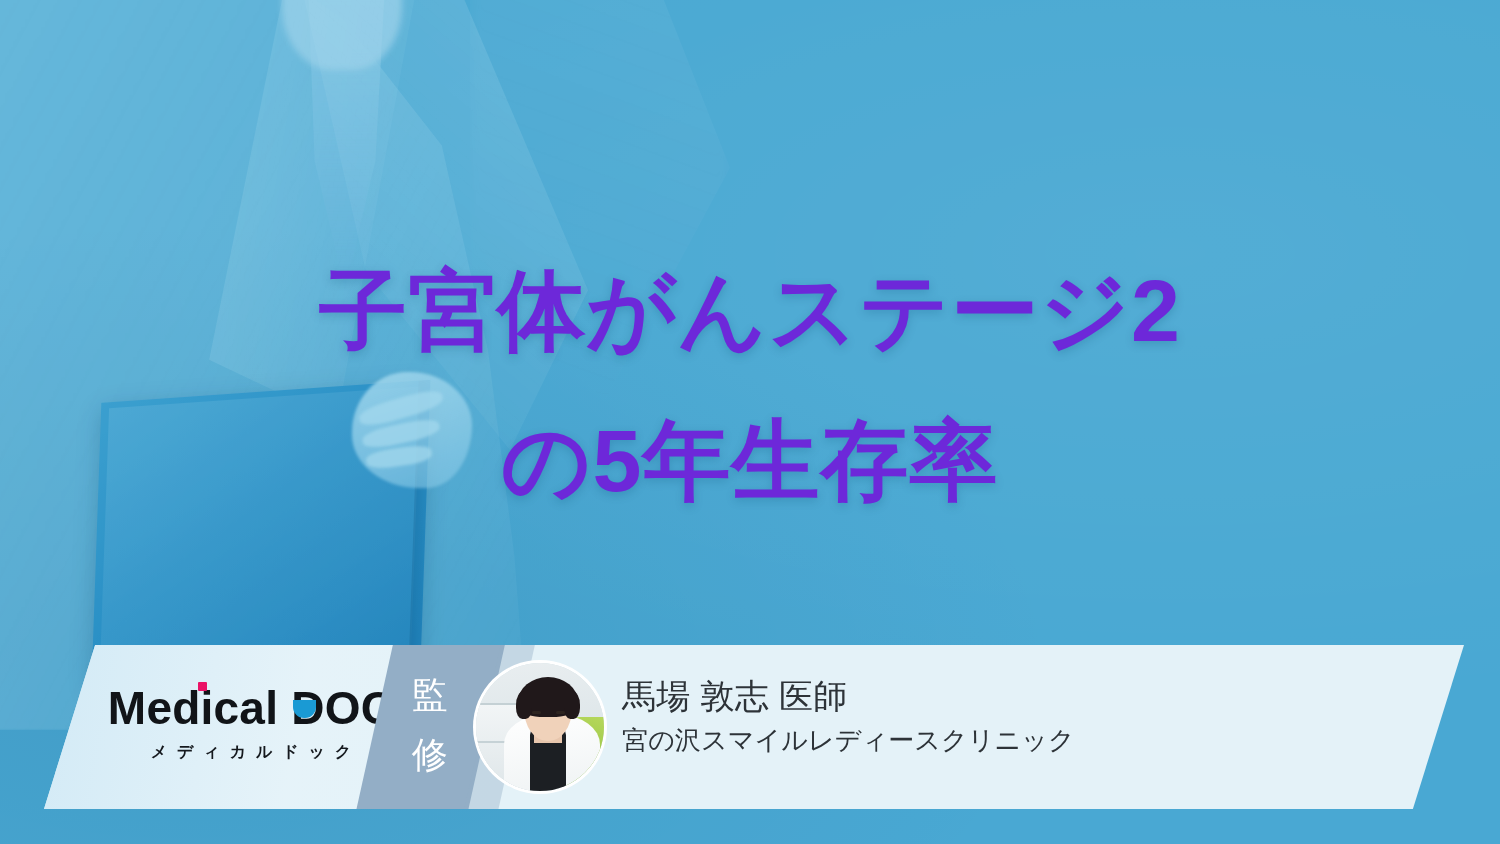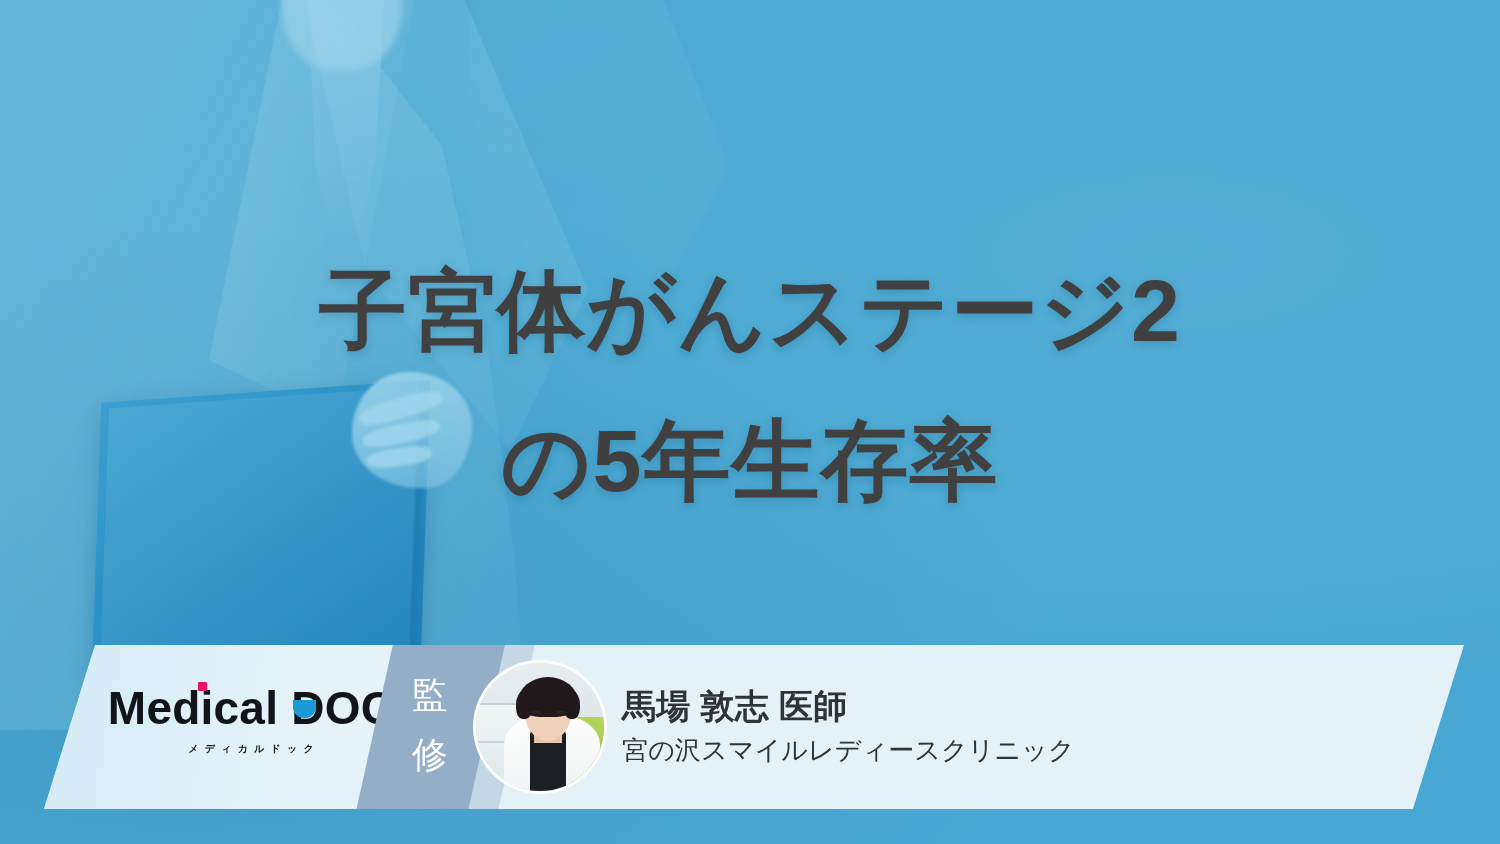--- a/index.html
+++ b/index.html
@@ -159,21 +159,21 @@
     mix-blend-mode: multiply;
   }
 
   
   .headline {
     position: absolute;
     left: 0;
     top: 236px;
     width: 1500px;
     text-align: center;
-    color: #404040;
+    color: #6d28d9;
     font-weight: 700;
     font-size: 88px;
     line-height: 150px;
     letter-spacing: 0.012em;
     text-shadow: 0 3px 10px rgba(0,72,110,0.22);
     white-space: nowrap;
   }
   .headline .ln { display: block; }
 
   
@@ -259,21 +259,21 @@
     left: 187px;
     top: 15px;
     width: 23px;
     height: 18px;
     background: #1a9ad4;
     border-radius: 0 0 11px 11px;
   }
   .logo-sub {
     margin-top: 11px;
     color: #14181d;
-    font-size: 10px;
+    font-size: 16px;
     font-weight: 700;
     letter-spacing: 0.62em;
     text-indent: 0.62em;
     white-space: nowrap;
   }
 
   
   .avatar {
     position: absolute;
     left: 432px;
@@ -370,25 +370,24 @@
 
   
   .doctor {
     position: absolute;
     left: 578px;
     top: 26px;
     color: #2d3338;
   }
   .doc-name {
     font-size: 34px;
-    font-weight: 700;
+    font-weight: 400;
     line-height: 50px;
     letter-spacing: 0.01em;
     white-space: nowrap;
-    margin-top: 10px;
   }
   .doc-clinic {
     margin-top: 0;
     font-size: 26px;
     font-weight: 400;
     line-height: 38px;
     letter-spacing: 0.005em;
     white-space: nowrap;
   }
 </style>

